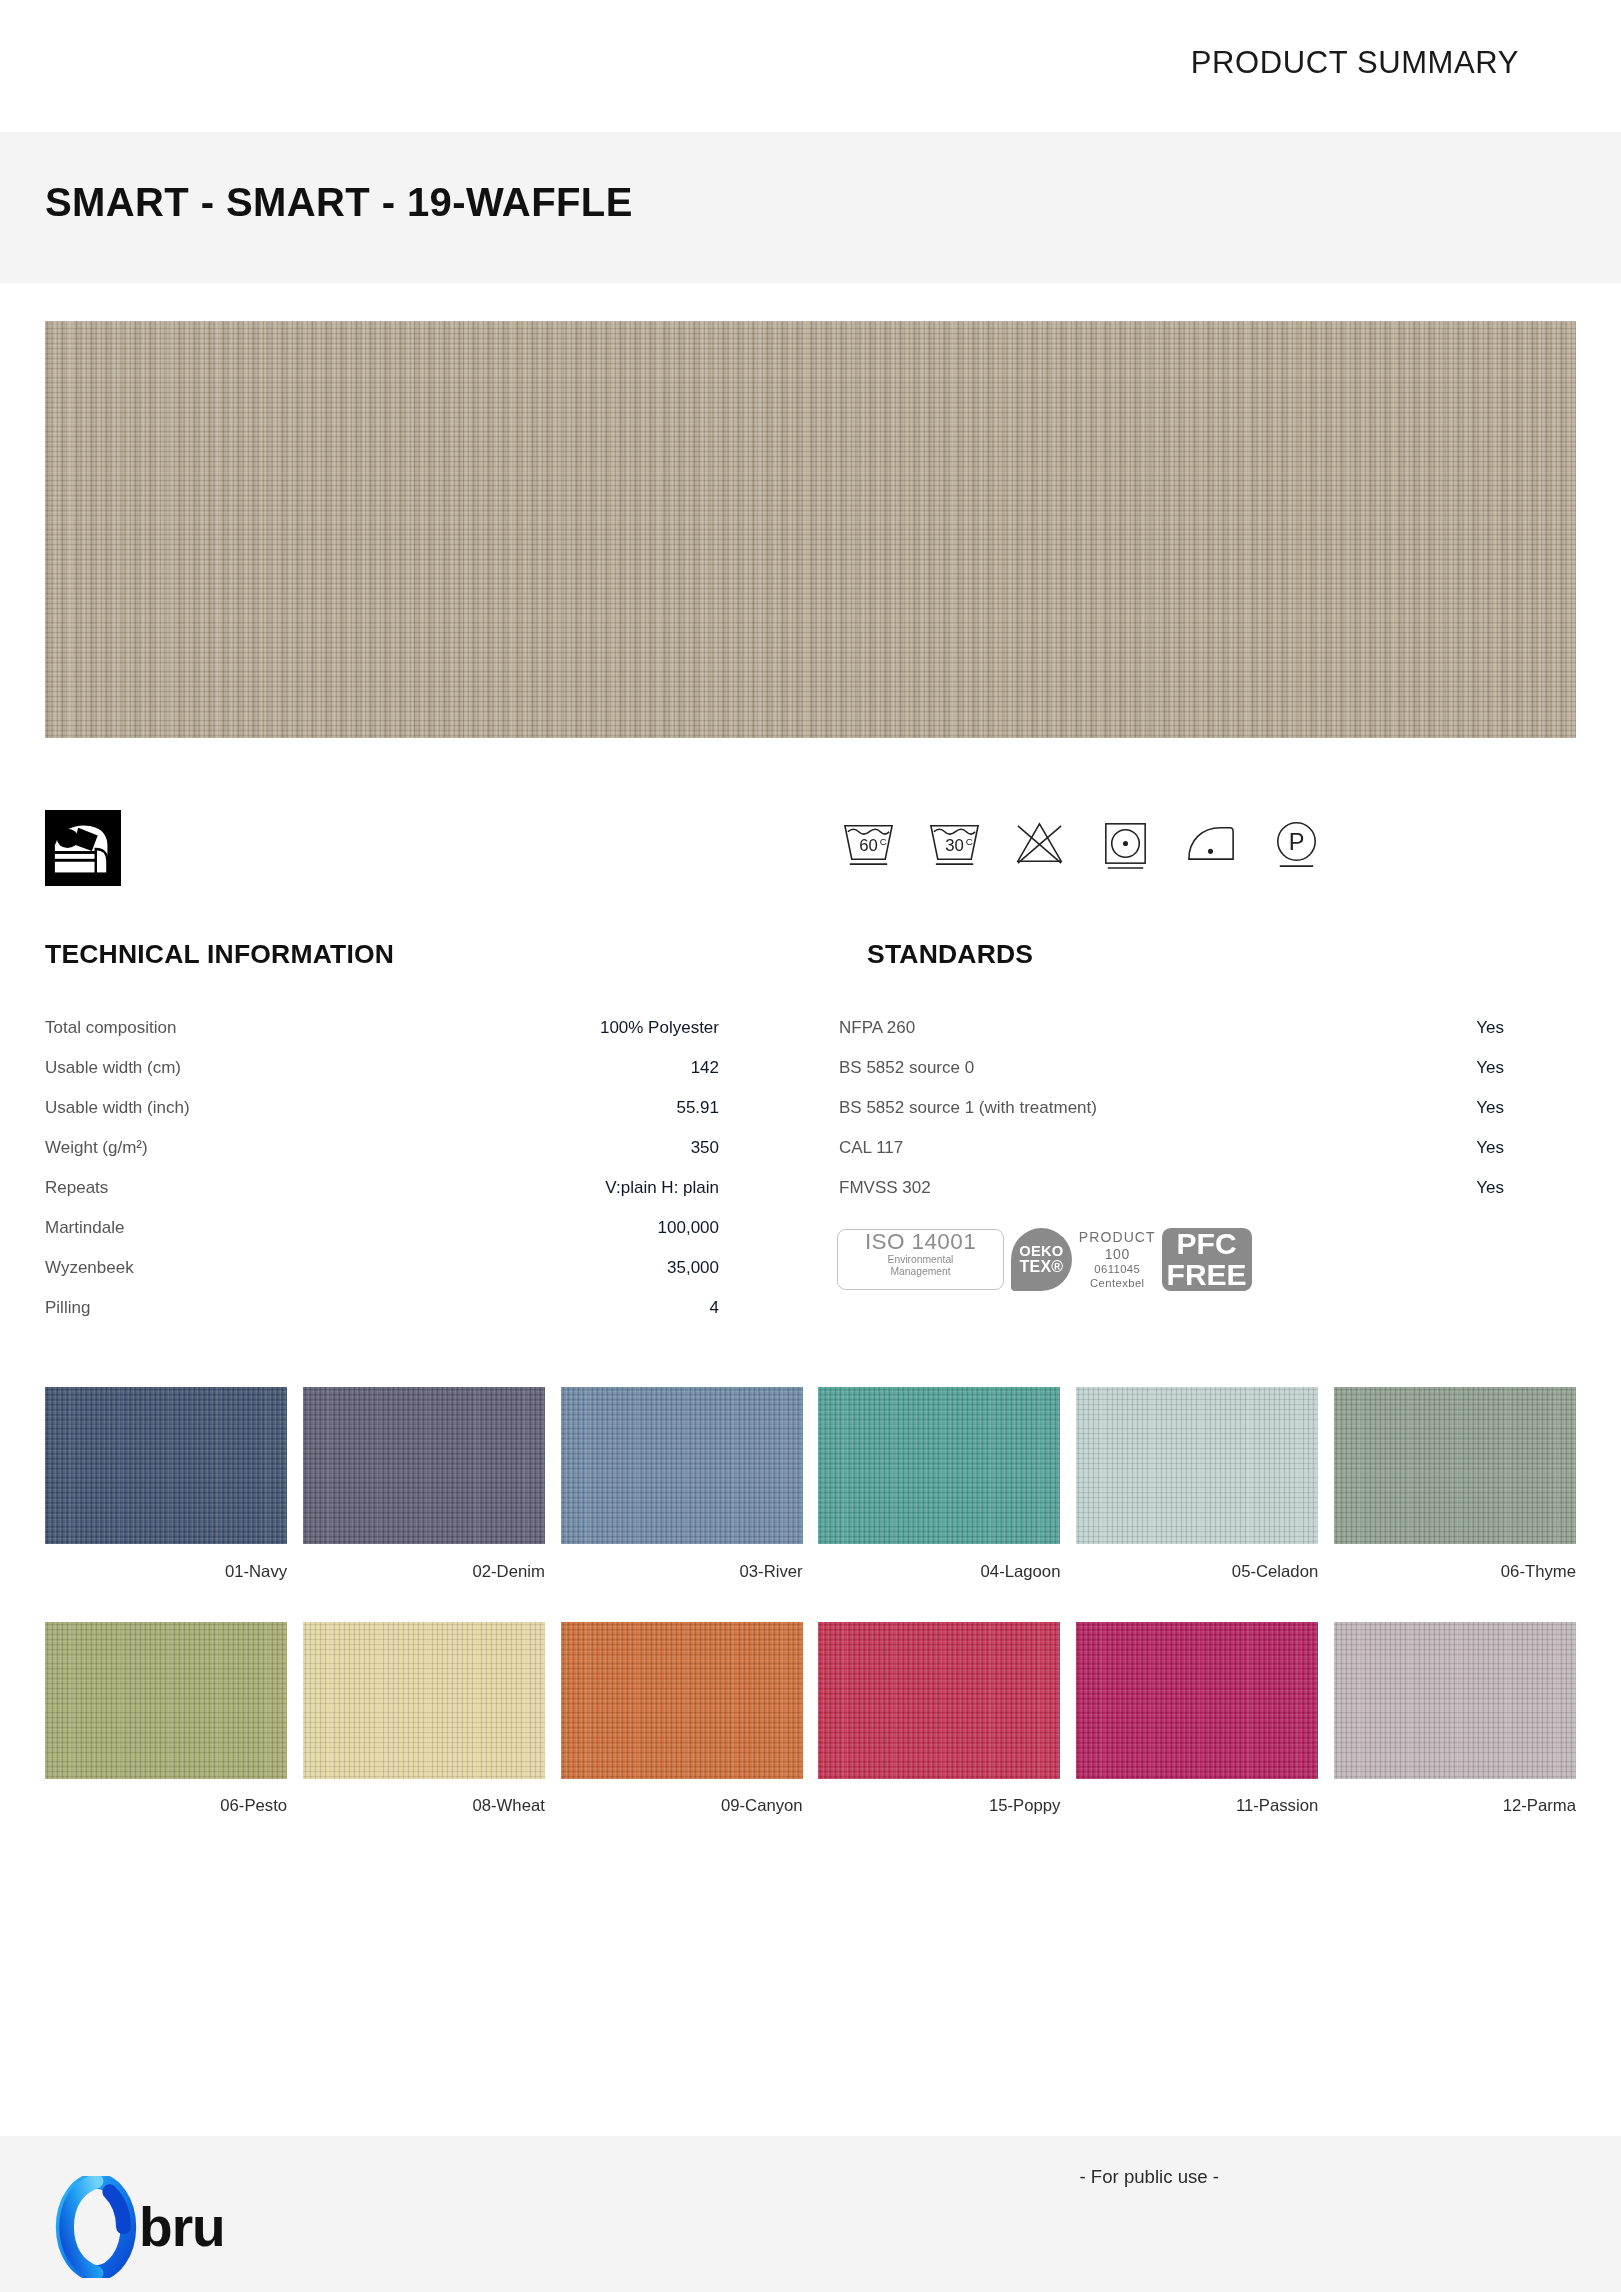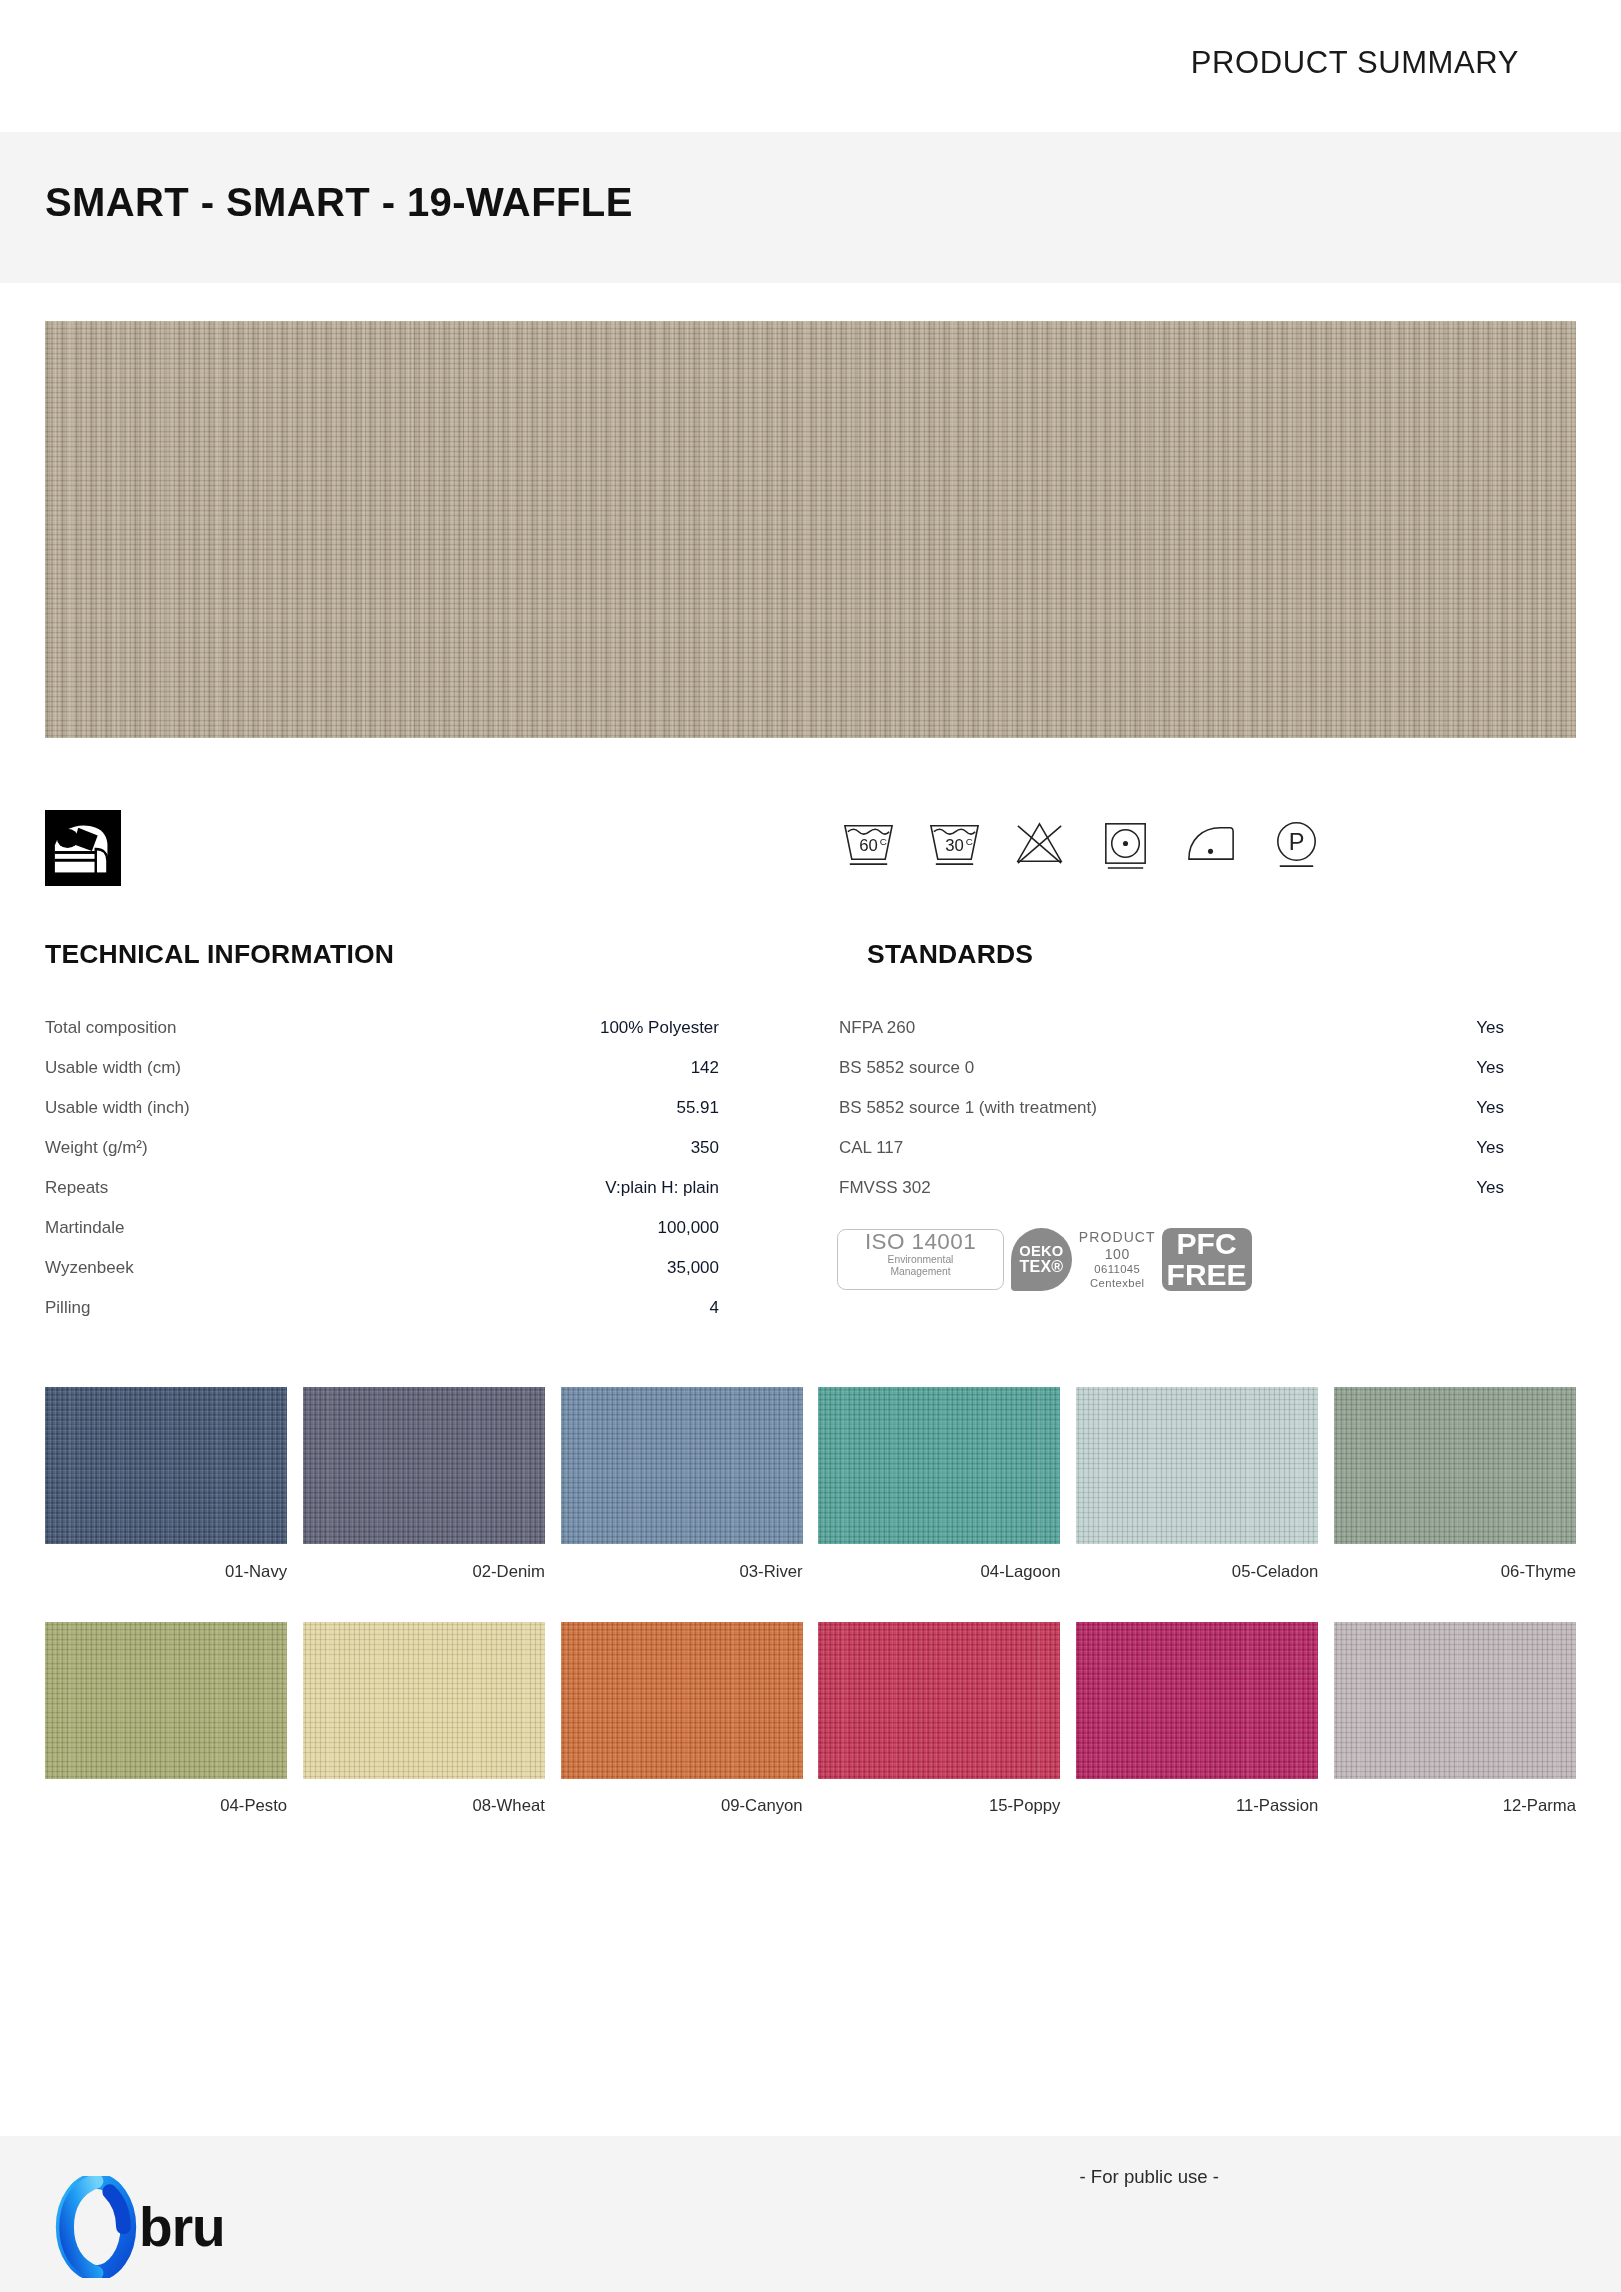--- a/index.html
+++ b/index.html
@@ -343,21 +343,21 @@
       <div class="swatch-cell">
         <div class="swatch-chip" style="background-color: rgb(190, 208, 207);"></div>
         <div class="swatch-label">05-Celadon</div>
       </div>
       <div class="swatch-cell">
         <div class="swatch-chip" style="background-color: rgb(140, 157, 139);"></div>
         <div class="swatch-label">06-Thyme</div>
       </div>
       <div class="swatch-cell">
         <div class="swatch-chip" style="background-color: rgb(163, 169, 111);"></div>
-        <div class="swatch-label">04-Pesto</div>
+        <div class="swatch-label">06-Pesto</div>
       </div>
       <div class="swatch-cell">
         <div class="swatch-chip" style="background-color: rgb(226, 213, 162);"></div>
         <div class="swatch-label">08-Wheat</div>
       </div>
       <div class="swatch-cell">
         <div class="swatch-chip" style="background-color: rgb(203, 108, 55);"></div>
         <div class="swatch-label">09-Canyon</div>
       </div>
       <div class="swatch-cell">

